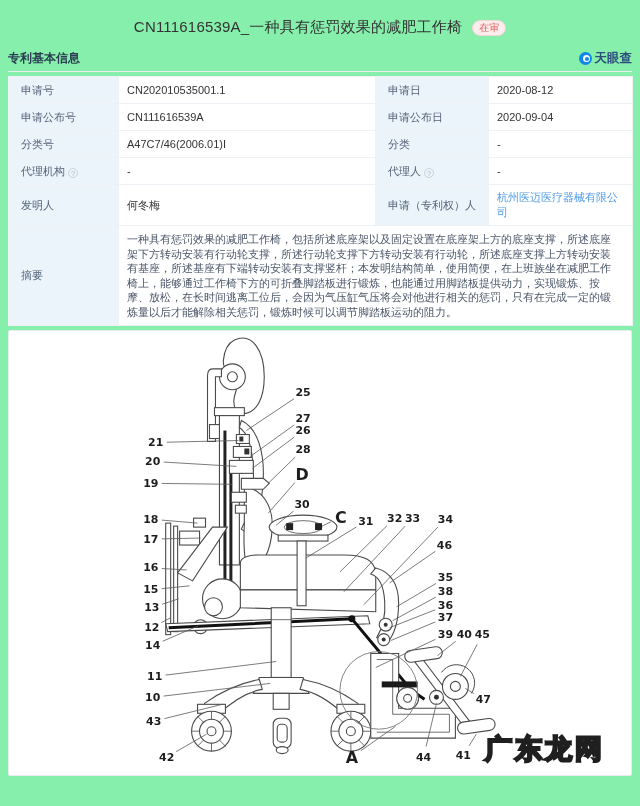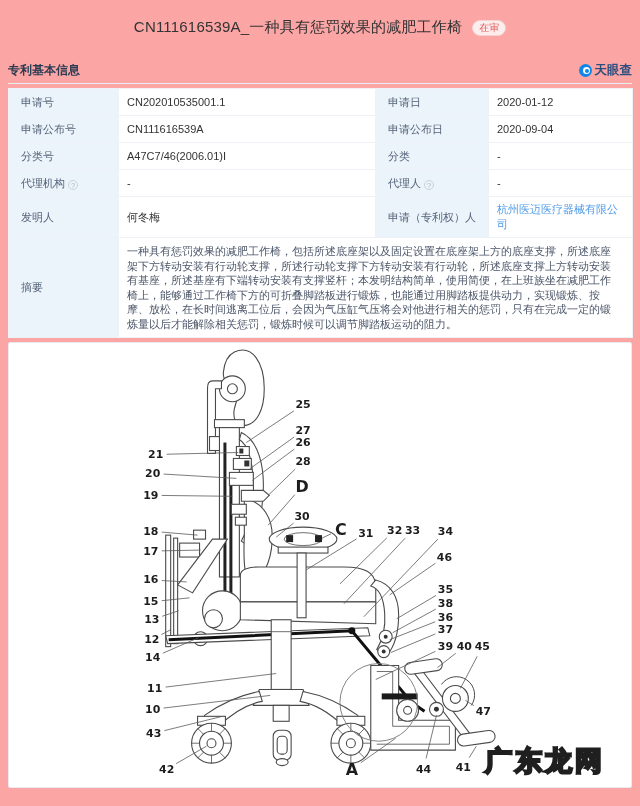--- a/index.html
+++ b/index.html
@@ -1,24 +1,24 @@
 <!DOCTYPE html>
 <html><head>
 <meta charset="utf-8">
 <style>
   * { margin:0; padding:0; box-sizing:border-box; }
   html,body { width:640px; background:#fff; font-family:"Liberation Sans","DejaVu Sans",sans-serif; color:#333; }
-  .page { width:640px; height:806px; overflow:hidden; background:#fca5a5; }
+  .page { width:640px; height:806px; overflow:hidden; background:#86efac; }
 
   
   .titlebar { display:flex; align-items:center; justify-content:center; padding-top:15px; height:40px; }
   .title { font-size:15px; color:#333; letter-spacing:0.2px; }
   .badge { margin-left:10px; font-size:10px; color:#e25c5c; background:#fdeded; border:1px solid #f5d3d3; border-radius:8px; padding:2px 6px; line-height:1; }
 
-  .sectionbar { margin:18px 8px 0; height:26px; display:flex; align-items:center; justify-content:space-between; border-bottom:1px solid #e9edf2; }
+  .sectionbar { margin:6px 8px 0; height:26px; display:flex; align-items:center; justify-content:space-between; border-bottom:1px solid #e9edf2; }
   .section-title { font-size:12px; font-weight:bold; color:#2b3c52; }
   .brand { display:flex; align-items:center; gap:3px; }
   .brand-icon { width:13px; height:13px; border-radius:50%; background:#1086e8; position:relative; display:inline-block; }
   .brand-icon::after { content:""; position:absolute; left:4px; top:3px; width:7px; height:7px; border-radius:50%; background:#fff; }
   .brand-icon::before { content:""; position:absolute; left:6px; top:5px; width:4px; height:4px; border-radius:50%; background:#1086e8; z-index:2; }
   .brand-name { font-size:12.5px; font-weight:bold; color:#2f4e7e; }
 
   
   table.info { width:624px; margin:4px 8px 0; border-collapse:collapse; table-layout:fixed;border-radius:20px; }
   table.info td { border:1px solid #eef2f7; font-size:11px; vertical-align:middle; }
@@ -62,21 +62,21 @@
         <col style="width:110px">
         <col style="width:257px">
         <col style="width:113px">
         <col style="width:144px">
       </colgroup>
     <tbody>
       <tr>
         <td class="lab">申请号</td>
         <td class="val">CN202010535001.1</td>
         <td class="lab">申请日</td>
-        <td class="val">2020-01-12</td>
+        <td class="val">2020-08-12</td>
       </tr>
       <tr>
         <td class="lab">申请公布号</td>
         <td class="val">CN111616539A</td>
         <td class="lab">申请公布日</td>
         <td class="val">2020-09-04</td>
       </tr>
       <tr>
         <td class="lab">分类号</td>
         <td class="val">A47C7/46(2006.01)I</td>

